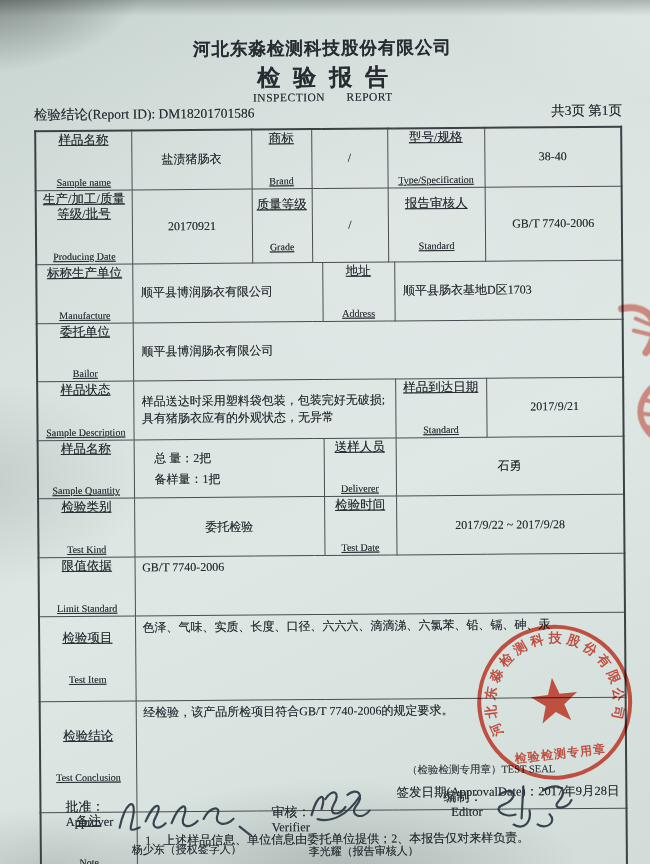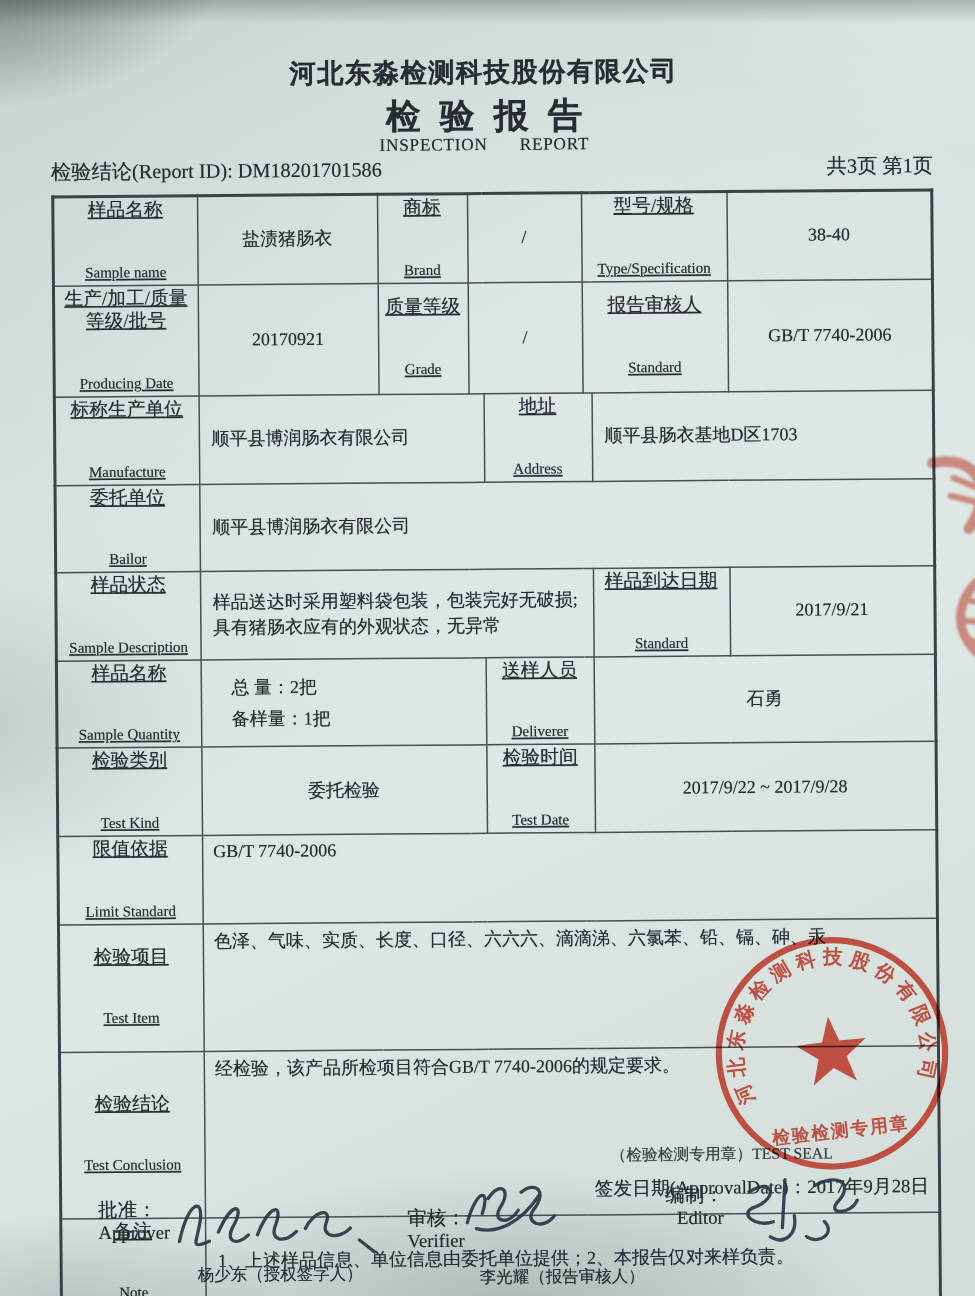--- a/index.html
+++ b/index.html
@@ -246,21 +246,21 @@
   </svg>
   <div class="sig-name txt" style="left:128px;top:841px;">杨少东（授权签字人）</div>
 
   <div class="sig-label txt" style="left:268px;top:804px;">
     <div>审核：</div>
     <div class="en">Verifier</div>
   </div>
   <svg class="sig" style="left:300px;top:779px;" width="75" height="48" viewBox="0 0 75 48">
     <path d="M8 36 C14 14 24 12 18 30 M22 20 C30 8 38 14 30 26 C24 36 36 38 42 28 M44 16 C54 8 62 16 52 28 C46 36 58 42 66 32 M14 40 C28 44 44 36 56 18"></path>
   </svg>
-  <div class="sig-name txt" style="left:316px;top:844px;font-family:Liberation Mono, monospace;">李光耀（报告审核人）</div>
+  <div class="sig-name txt" style="left:305px;top:844px;font-family:Liberation Mono, monospace;">李光耀（报告审核人）</div>
 
   <div class="sig-label txt" style="left:440px;top:790px;text-align:right;">
     <div>编制：</div>
     <div class="en">Editor</div>
   </div>
   <svg class="sig" style="left:482px;top:776px;" width="95" height="58" viewBox="0 0 95 58">
     <path d="M14 20 C30 10 34 24 18 30 C6 34 18 44 30 40 M38 12 L36 44 M28 50 C38 56 46 48 44 36 M58 16 C72 8 84 14 74 26 C64 36 82 36 86 26 M64 40 C72 48 60 56 52 50"></path>
   </svg>
 
 </div>

